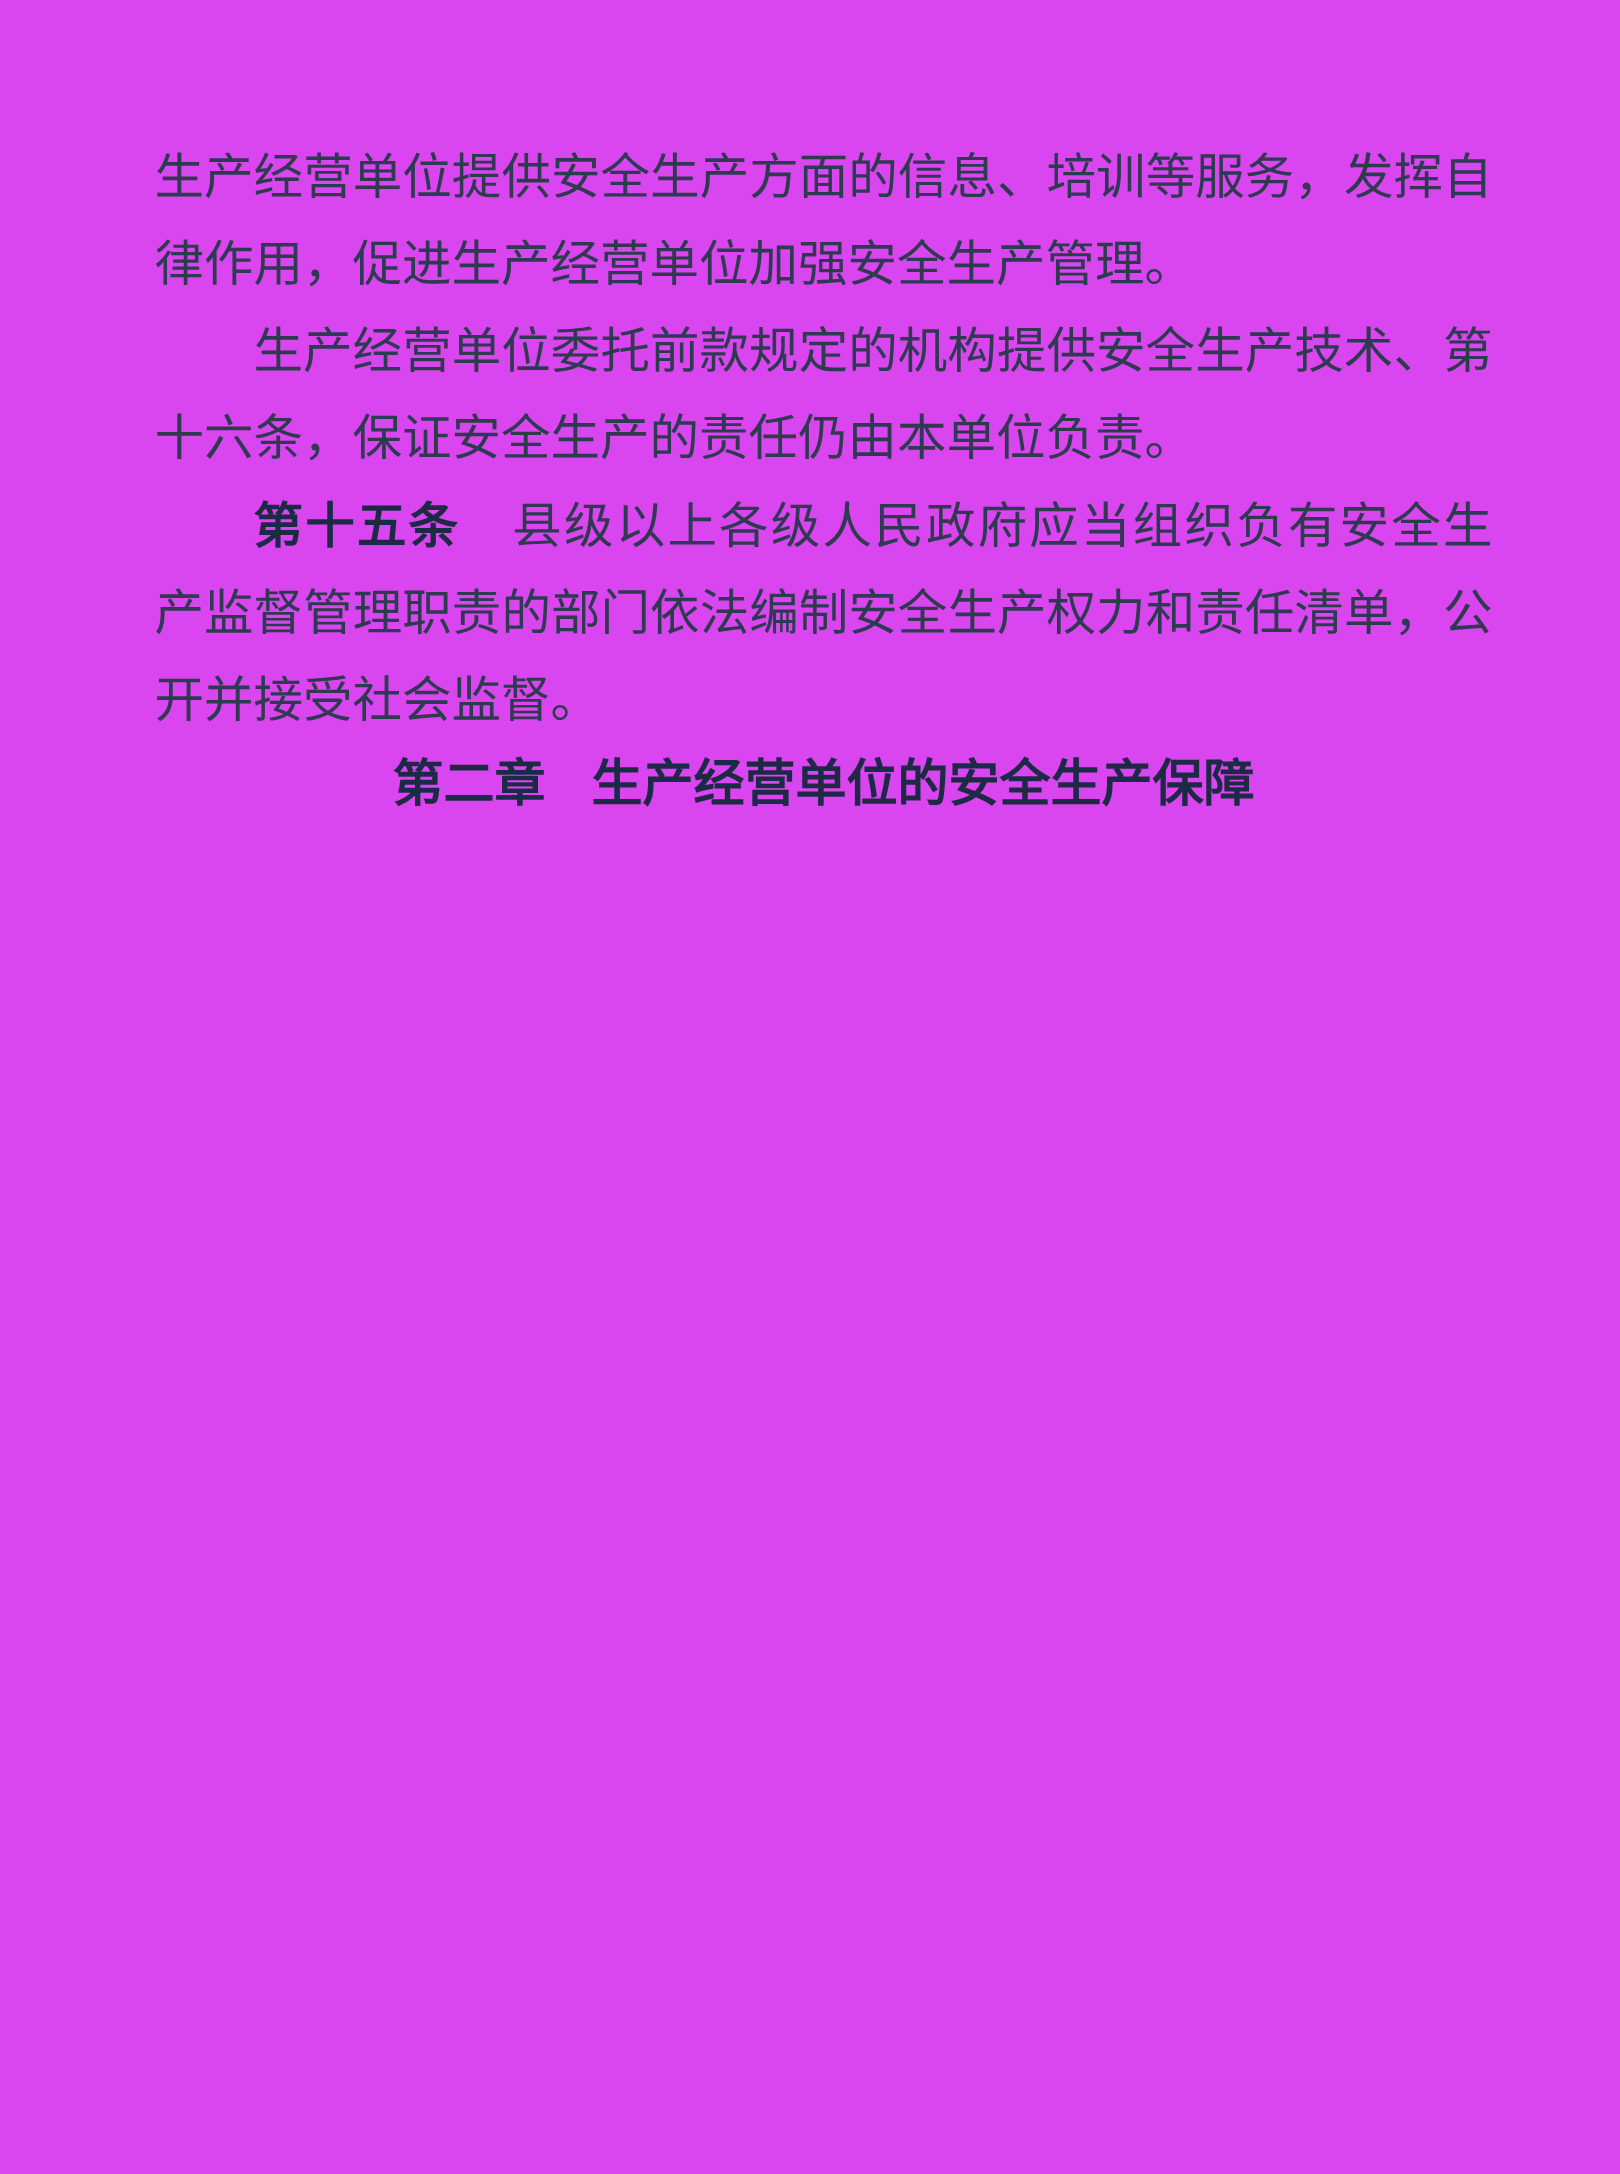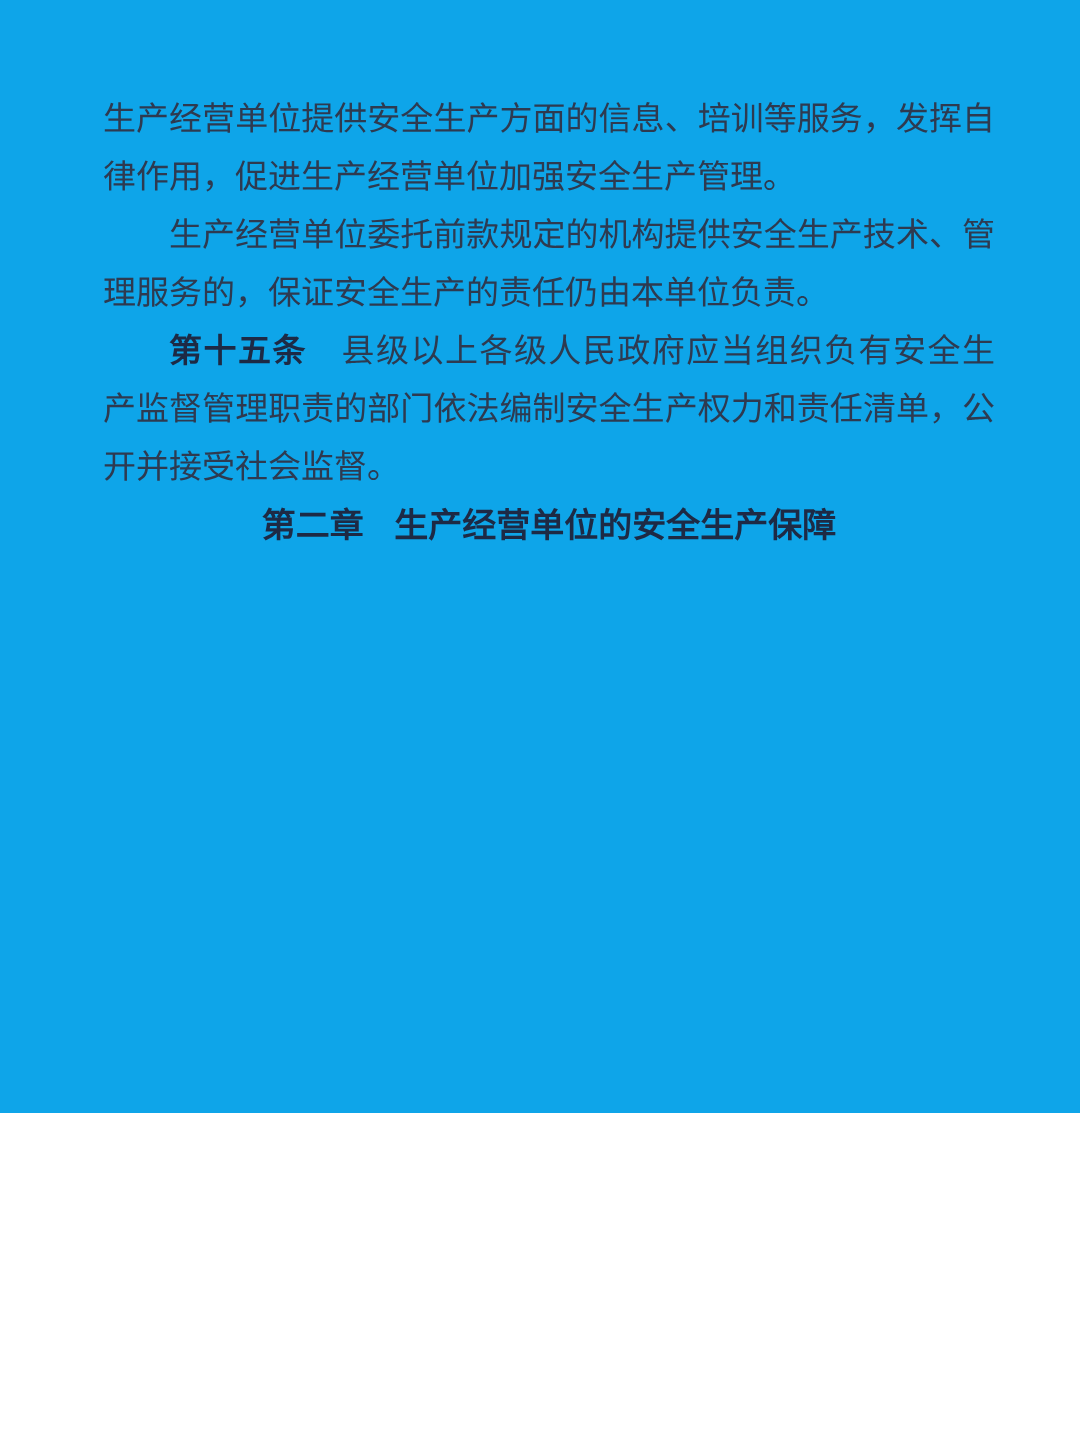--- a/index.html
+++ b/index.html
@@ -3,23 +3,23 @@
 <meta charset="utf-8">
 <style>
   html, body {
     margin: 0;
     padding: 0;
     background: #ffffff;
   }
   .page {
     position: relative;
     width: 1080px;
-    height: 1113px;
+    height: 1449px;
     margin: 0 auto;
-    background: #0ea5e9;
+    background: #d946ef;
     overflow: hidden;
     box-sizing: border-box;
     padding: 90px 85px 0 103px;
   }
   .text-body {
     width: 892px;
     font-family: "Liberation Serif", "DejaVu Serif", serif;
     font-size: 33px;
     line-height: 58px;
     color: #2e3a50;
@@ -37,40 +37,40 @@
   .art-label {
     font-family: "Liberation Sans", "DejaVu Sans", sans-serif;
     font-weight: 700;
     color: #1d2a45;
     margin-right: 1.05em;
   }
   h2.chapter {
     margin: 0;
     font-size: 34px;
     line-height: 58px;
-    font-family: Liberation Sans, sans-serif;
+    font-family: Liberation Mono, monospace;
     font-weight: 700;
     color: #1d2a45;
     text-align: center;
     text-indent: 0;
   }
   h2.chapter .ch-label {
     margin-right: 0.9em;
   }
 </style>
 </head>
 <body>
 
 <div class="page">
   <div class="text-body">
 
     <p class="para no-indent"><span>生产经营单位提供安全生产方面的信息、培训等服务，发挥自律作用，促进生产经营单位加强安全生产管理。</span></p>
 
 
-    <p class="para"><span>生产经营单位委托前款规定的机构提供安全生产技术、管理服务的，保证安全生产的责任仍由本单位负责。</span></p>
+    <p class="para"><span>生产经营单位委托前款规定的机构提供安全生产技术、第十六条，保证安全生产的责任仍由本单位负责。</span></p>
 
 
     <p class="para"><span class="art-label">第十五条</span><span>县级以上各级人民政府应当组织负有安全生产监督管理职责的部门依法编制安全生产权力和责任清单，公开并接受社会监督。</span></p>
 
 
 
     <h2 class="chapter"><span class="ch-label">第二章</span><span>生产经营单位的安全生产保障</span></h2>
 
 
   </div>

